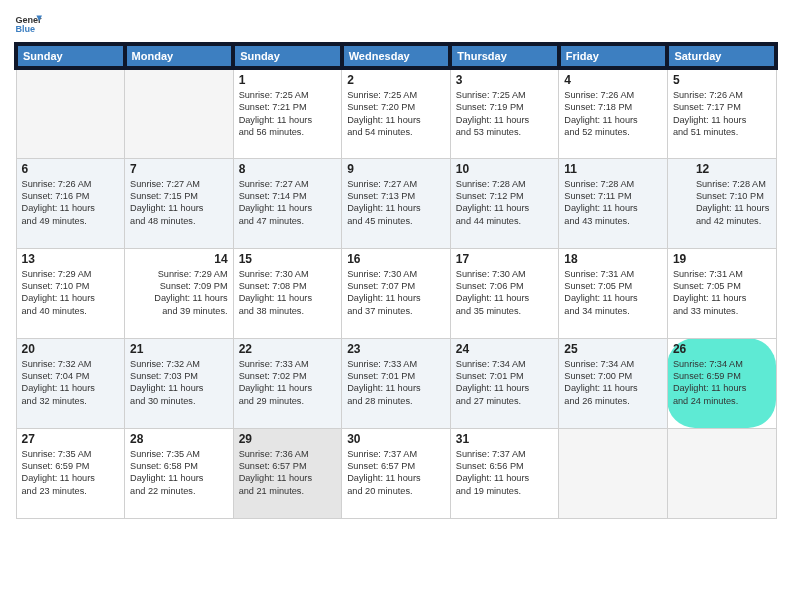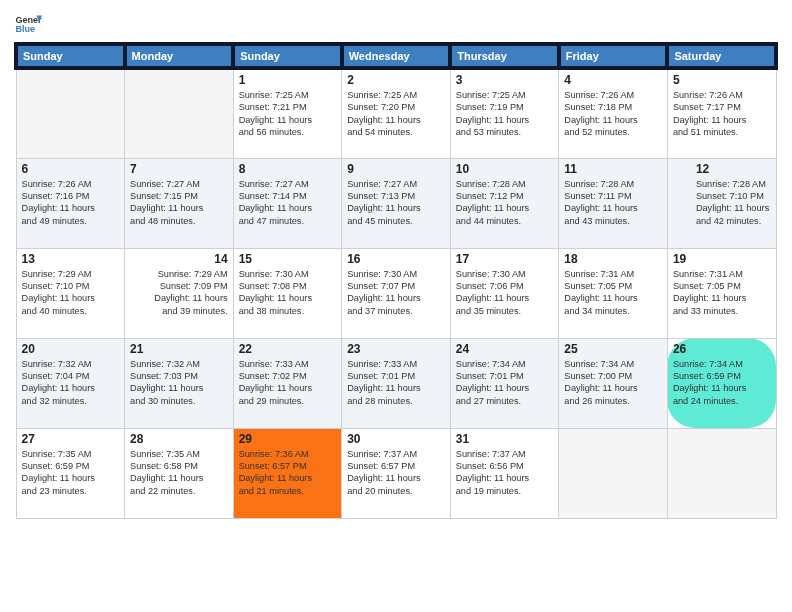--- a/index.html
+++ b/index.html
@@ -316,21 +316,21 @@
             <div class="cell-line">Daylight: 11 hours</div>
             <div class="cell-line">and 23 minutes.</div>
           </td>
           <td class="cal-cell" style="background: rgb(255, 255, 255);">
             <div class="date-num">28</div>
             <div class="cell-line">Sunrise: 7:35 AM</div>
             <div class="cell-line">Sunset: 6:58 PM</div>
             <div class="cell-line">Daylight: 11 hours</div>
             <div class="cell-line">and 22 minutes.</div>
           </td>
-          <td class="cal-cell" style="background: #f97316;">
+          <td class="cal-cell" style="background: #e5e5e5;">
             <div class="date-num">29</div>
             <div class="cell-line">Sunrise: 7:36 AM</div>
             <div class="cell-line">Sunset: 6:57 PM</div>
             <div class="cell-line">Daylight: 11 hours</div>
             <div class="cell-line">and 21 minutes.</div>
           </td>
           <td class="cal-cell" style="background: rgb(255, 255, 255);">
             <div class="date-num">30</div>
             <div class="cell-line">Sunrise: 7:37 AM</div>
             <div class="cell-line">Sunset: 6:57 PM</div>

